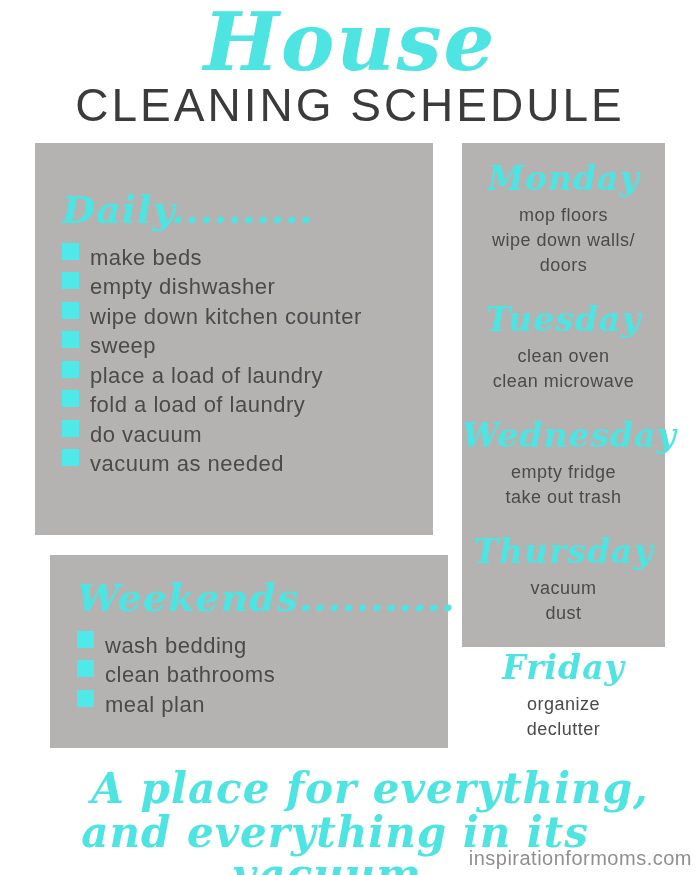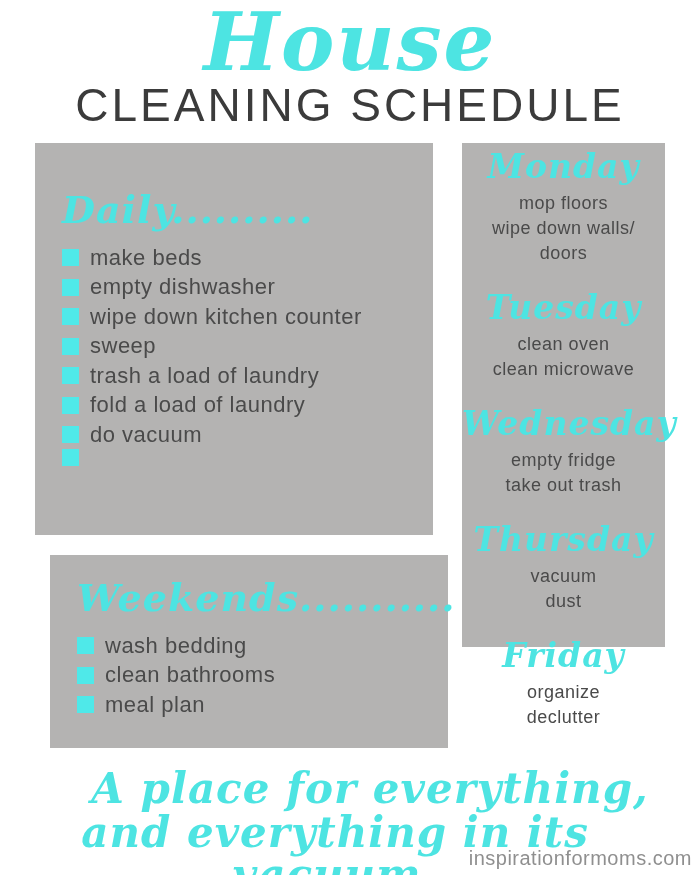--- a/index.html
+++ b/index.html
@@ -39,31 +39,30 @@
     font-size: 46px; line-height: 1;
     font-weight: normal;
     letter-spacing: 3px;
     color: var(--color-title-text);
     z-index: 1;
   }
   
   .panel { position: absolute; background: var(--color-panel); }
   .panel-daily   { left: 35px; top: 143px; width: 398px; height: 392px; padding: 46px 10px 0 27px; }
   .panel-weekends{ left: 50px; top: 555px; width: 398px; height: 193px; padding: 22px 10px 0 27px; }
-  .panel-week    { left: 462px; top: 143px; width: 203px; height: 504px; text-align: center; }
+  .panel-week    { left: 462px; top: 143px; width: 203px; height: 504px; padding-top: 12px; text-align: center; }
   .panel-heading {
     font-size: 38px;
     line-height: 1.1;
     margin-bottom: 12px;
     letter-spacing: 1px;
   }
   .checklist { list-style: none; }
   .check-item {
     display: flex;
-    align-items: center;
     gap: 11px;
     font-size: 22px;
     line-height: 29.5px;
     color: var(--color-body-text);
     letter-spacing: 0.5px;
   }
   .check-box {
     width: 17px; height: 17px;
     background: var(--color-bullet);
     flex: none;
@@ -121,32 +120,33 @@
       <li class="check-item">
         <span class="check-box"></span>
         <span>wipe down kitchen counter</span>
       </li>
       <li class="check-item">
         <span class="check-box"></span>
         <span>sweep</span>
       </li>
       <li class="check-item">
         <span class="check-box"></span>
-        <span>trash a load of laundry</span>
+        <span>place a load of laundry</span>
       </li>
       <li class="check-item">
         <span class="check-box"></span>
         <span>fold a load of laundry</span>
       </li>
       <li class="check-item">
         <span class="check-box"></span>
         <span>do vacuum</span>
       </li>
       <li class="check-item">
         <span class="check-box"></span>
+        <span>vacuum as needed</span>
       </li>
     </ul>
   </div>
 
   <div class="panel panel-weekends">
     <div class="panel-heading script">Weekends...........</div>
     <ul class="checklist">
       <li class="check-item">
         <span class="check-box"></span>
         <span>wash bedding</span>

